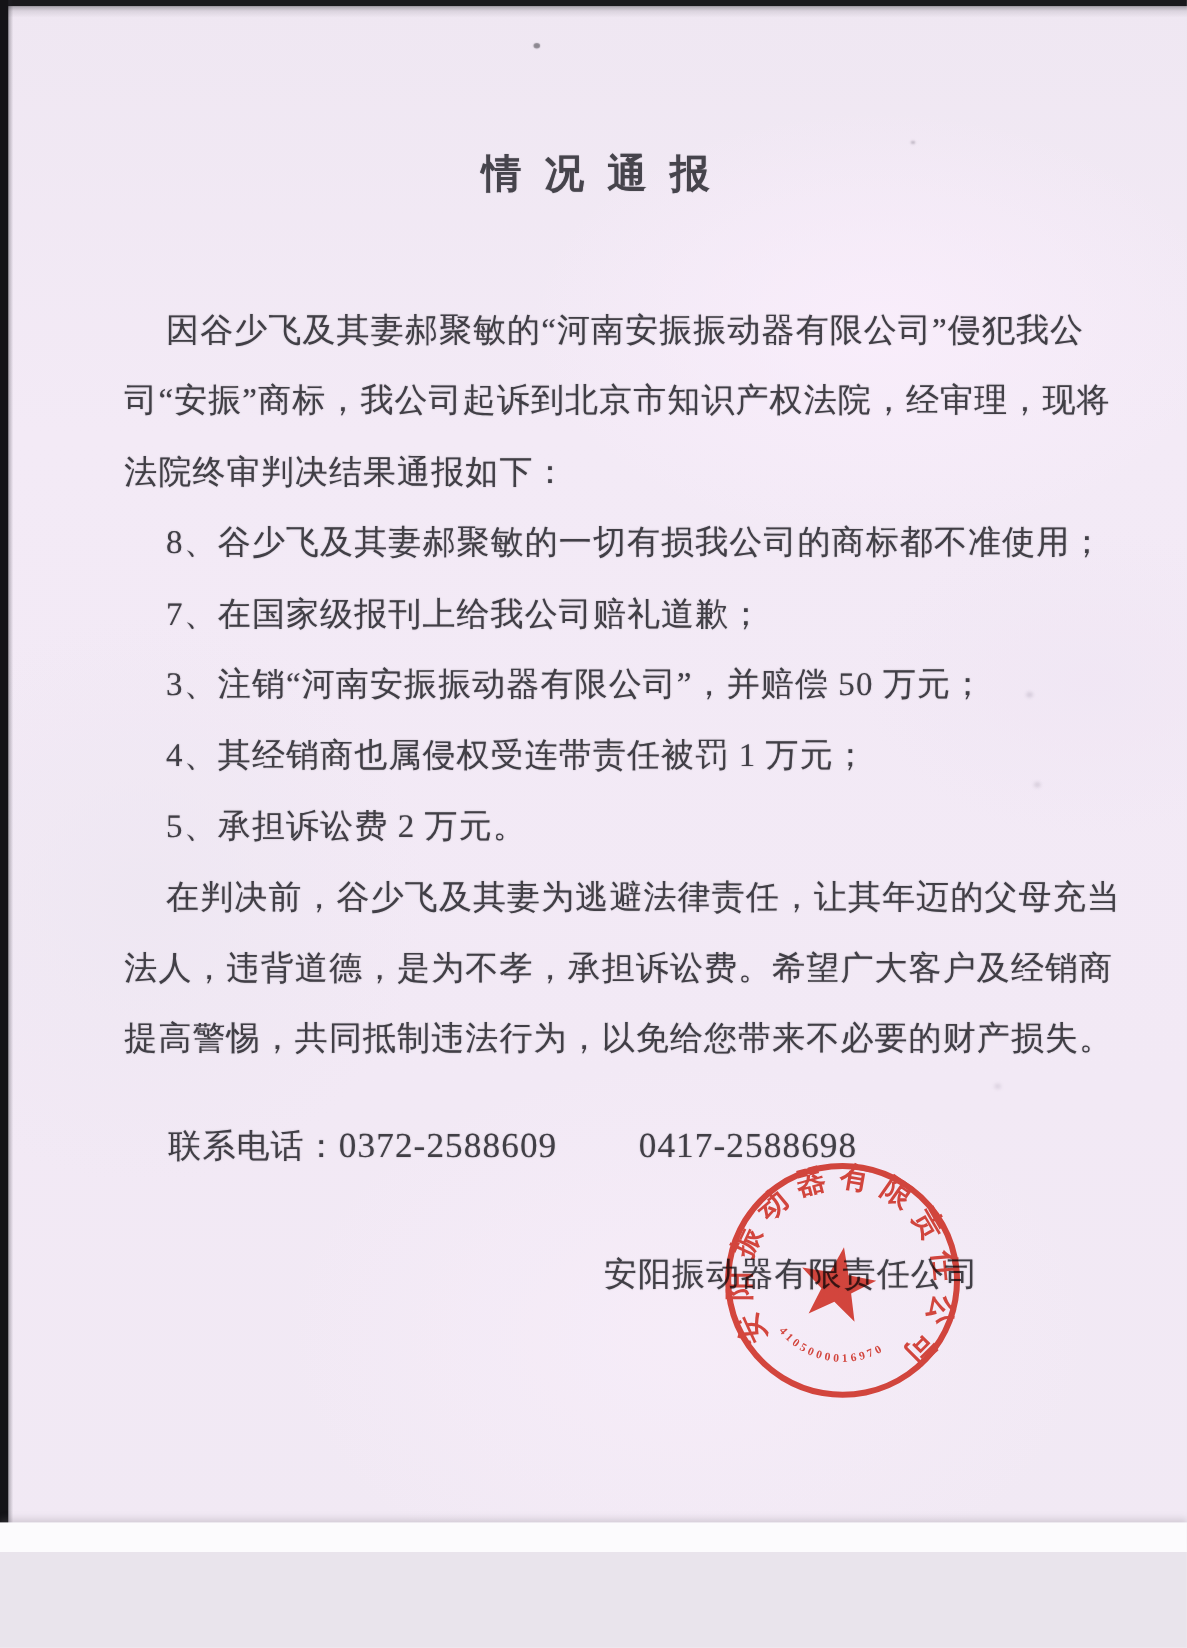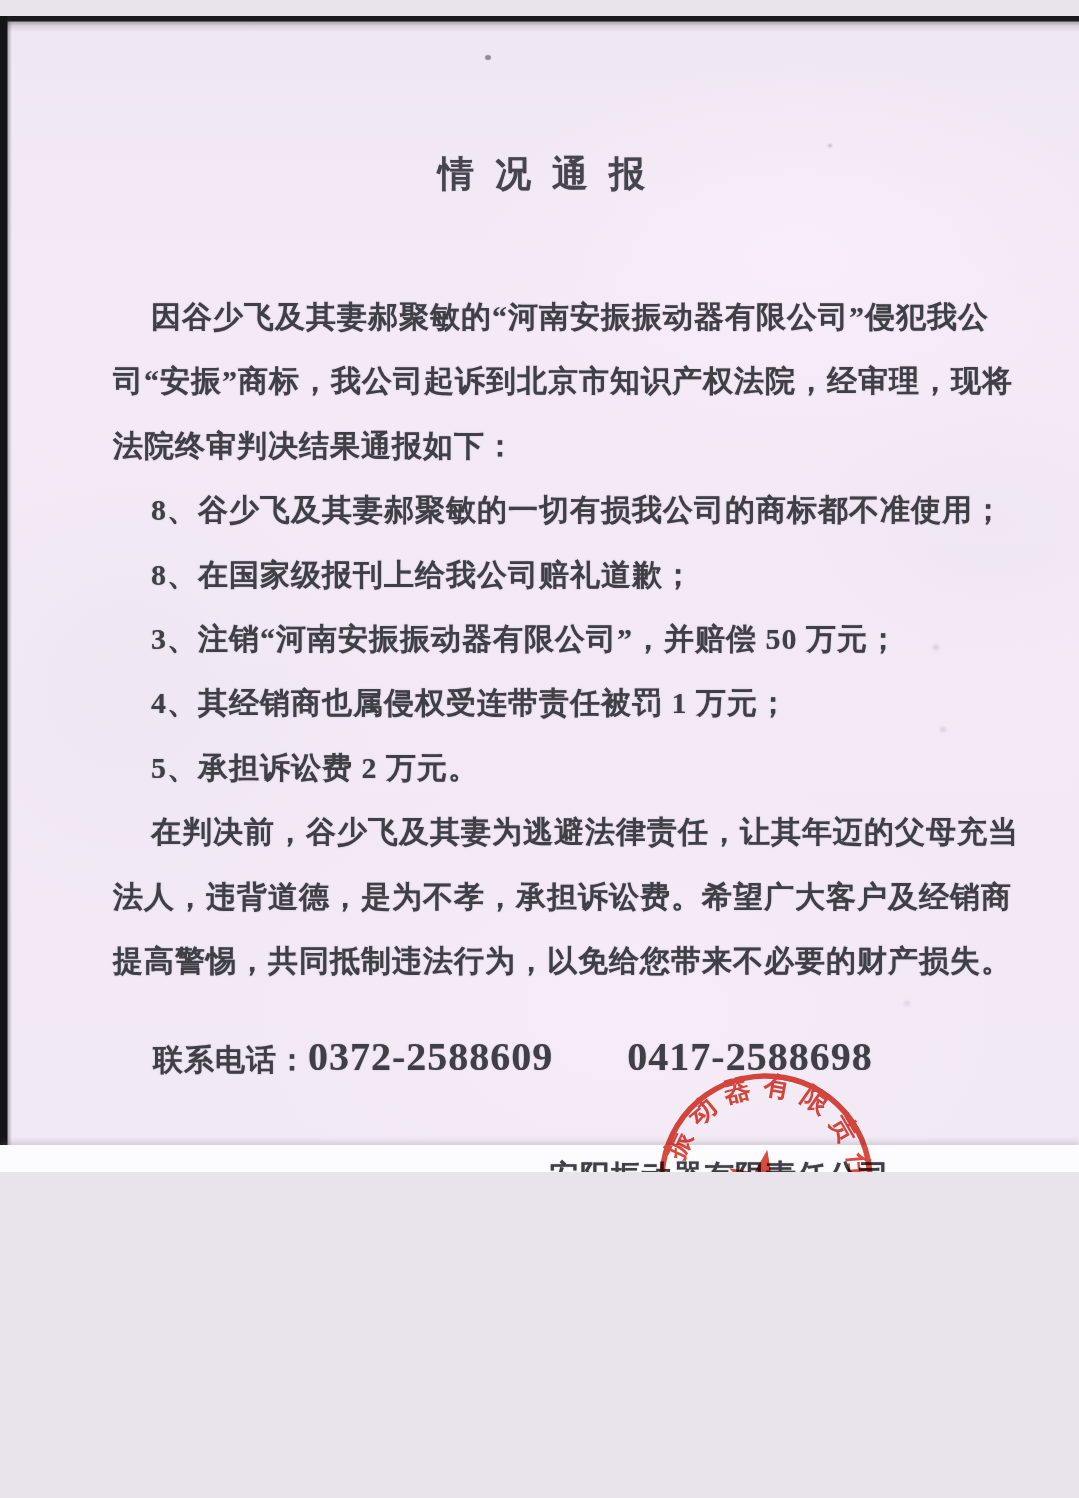--- a/index.html
+++ b/index.html
@@ -1,19 +1,19 @@
 <!DOCTYPE html>
 <html><head>
 <meta charset="utf-8">
 <style>
   html, body { margin: 0; padding: 0; background: #e9e4ec; }
   .page {
     position: relative;
-    width: 1079px; height: 1156px;
-    margin: 16px auto;
+    width: 1079px; height: 1411px;
+    margin: 0 auto;
     overflow: hidden;
     font-family: "Liberation Serif", "DejaVu Serif", serif;
     background:
       radial-gradient(ellipse 520px 320px at 74% 21%, rgba(250,238,252,.85) 0%, rgba(250,238,252,0) 62%),
       radial-gradient(ellipse 430px 430px at 12% 58%, rgba(238,231,242,.9) 0%, rgba(238,231,242,0) 60%),
       radial-gradient(ellipse 620px 420px at 58% 86%, rgba(247,237,249,.8) 0%, rgba(247,237,249,0) 60%),
       radial-gradient(ellipse 300px 200px at 92% 44%, rgba(240,230,244,.8) 0%, rgba(240,230,244,0) 70%),
       linear-gradient(180deg, #efe7f2 0%, #f3eaf6 28%, #f2e9f5 70%, #f1e9f4 100%);
   }
   
@@ -46,33 +46,33 @@
   }
   .title {
     margin: 134px 0 0 0;
     text-align: center;
     font-size: 36px; line-height: 1;
     font-weight: 600;
     letter-spacing: 6px;
     color: #46444c;
     text-shadow: 0 0 1px rgba(70,68,76,.55);
   }
-  .body-text { margin: 0 115px 0 103px; font-weight: bold; }
+  .body-text { margin: 0 115px 0 103px; }
   .line {
     margin: 0;
     font-size: 30px;
     line-height: 64.4px;
     letter-spacing: 1px;
     white-space: nowrap;
     text-shadow: 0 0 1.2px rgba(65,63,70,.5);
   }
   .first { margin-top: 93px; }
   .indent { text-indent: 38px; }
   .contact { margin-top: 32px; text-indent: 40px; }
-  .phone { font-size: 40px; }
+  .phone { font-size: 32px; }
   .phone2 { margin-left: 74px; }
   .company { margin-top: 51px; text-align: right; padding-right: 74px; }
   .date { text-align: right; padding-right: 116px; }
   
   .stamp {
     position: absolute; left: 641px; top: 1039px;
     width: 250px; height: 250px;
     transform: rotate(10deg);
     mix-blend-mode: multiply;
     opacity: .92;
@@ -105,21 +105,21 @@
 
   <div class="paper">
     <h1 class="title">情 况 通 报</h1>
 
     <div class="body-text">
       <p class="line indent first">因谷少飞及其妻郝聚敏的“河南安振振动器有限公司”侵犯我公</p>
       <p class="line">司“安振”商标，我公司起诉到北京市知识产权法院，经审理，现将</p>
       <p class="line">法院终审判决结果通报如下：</p>
 
       <p class="line indent">8、谷少飞及其妻郝聚敏的一切有损我公司的商标都不准使用；</p>
-      <p class="line indent">8、在国家级报刊上给我公司赔礼道歉；</p>
+      <p class="line indent">7、在国家级报刊上给我公司赔礼道歉；</p>
       <p class="line indent">3、注销“河南安振振动器有限公司”，并赔偿 50 万元；</p>
       <p class="line indent">4、其经销商也属侵权受连带责任被罚 1 万元；</p>
       <p class="line indent">5、承担诉讼费 2 万元。</p>
 
       <p class="line indent">在判决前，谷少飞及其妻为逃避法律责任，让其年迈的父母充当</p>
       <p class="line">法人，违背道德，是为不孝，承担诉讼费。希望广大客户及经销商</p>
       <p class="line">提高警惕，共同抵制违法行为，以免给您带来不必要的财产损失。</p>
 
       <p class="line contact">
         <span>联系电话：</span><span class="phone">0372-2588609</span><span class="phone phone2">0417-2588698</span>

